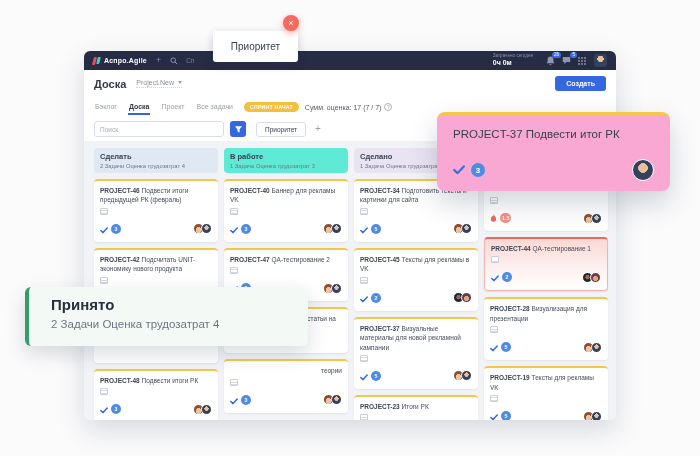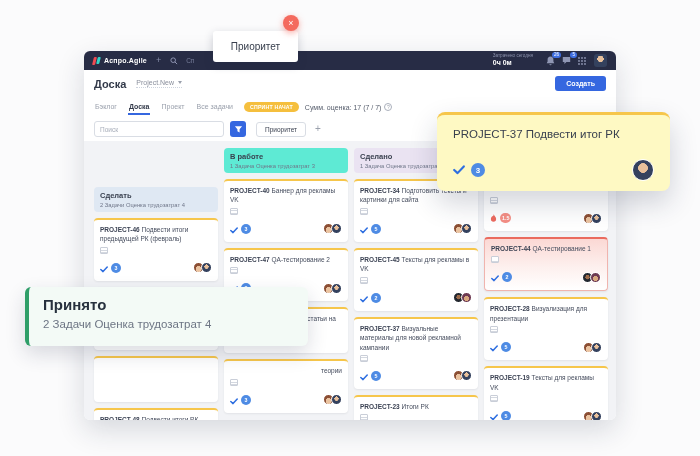--- a/index.html
+++ b/index.html
@@ -87,25 +87,25 @@
 
   
   .tooltip{position:absolute;left:213px;top:31px;width:85px;height:31px;background:#fff;border-radius:3px;
            box-shadow:0 3px 10px rgba(30,40,70,.22);display:flex;align-items:center;justify-content:center;
            font-size:10px;color:#39404e;z-index:6}
   .tclose{position:absolute;left:283px;top:15px;width:16px;height:16px;border-radius:50%;background:#f46a5e;color:#fff;
           font-size:9px;display:flex;align-items:center;justify-content:center;z-index:7;
           box-shadow:0 2px 6px rgba(244,106,94,.55)}
 
   .accepted{position:absolute;left:25px;top:287px;width:283px;height:59px;background:#f3faf6;border-left:4px solid #2f9e68;
-            border-radius:6px;box-shadow:0 8px 20px rgba(30,40,70,.16);padding:9px 14px;z-index:5}
+            border-radius:6px;box-shadow:0 8px 20px rgba(30,40,70,.16);padding:9px 22px;z-index:5}
   .accepted .t{font-size:15px;font-weight:bold;color:#27313e}
   .accepted .m{font-size:11.5px;color:#6d7584;margin-top:5px}
 
-  .preview{position:absolute;left:437px;top:112px;width:233px;height:79px;background:#fef9c3;border-radius:8px;
+  .preview{position:absolute;left:437px;top:112px;width:233px;height:79px;background:#f9a8d4;border-radius:8px;
            border-top:3px solid #f6c64b;box-shadow:0 12px 28px rgba(30,40,70,.20);padding:13px 16px 10px;z-index:5;
            display:flex;flex-direction:column}
   .preview .t{font-size:11.5px;color:#39404e}
   .preview .foot{margin-top:auto;display:flex;align-items:center;padding-top:0}
   .preview .est{width:14px;height:14px;border-radius:50%;font-size:8px;margin-left:6px}
   .preview .av{width:22px;height:22px;margin-left:auto}
 </style>
 </head>
 <body>
 
@@ -188,21 +188,21 @@
       <svg width="9" height="9" viewBox="0 0 10 10">
           <path d="M1 1.5h8L6.2 4.8v3.4L3.8 6.9V4.8z" fill="#fff"></path>
         </svg>
     </span>
     <span class="chip">Приоритет</span>
     <span class="addf">+</span>
   </div>
 
   <div class="board">
       <div class="col">
-        <div class="col-head" style="background: rgb(223, 232, 243); margin-top: 39px;">
+        <div class="col-head" style="background: rgb(223, 232, 243);">
           <div class="col-title">Сделать</div>
           <div class="col-meta">2 Задачи   Оценка трудозатрат 4</div>
         </div>
         <div class="card">
           <div class="card-title"><b>PROJECT-46</b> Подвести итоги предыдущей РК (февраль)</div>
           <div class="desc"></div>
           <div class="foot">
             <span><svg width="8" height="7" viewBox="0 0 10 8">
                 <polyline points="1,4 3.8,6.6 9,1" fill="none" stroke="#2f6fe0" stroke-width="1.9" stroke-linecap="round" stroke-linejoin="round"></polyline>
               </svg></span>

